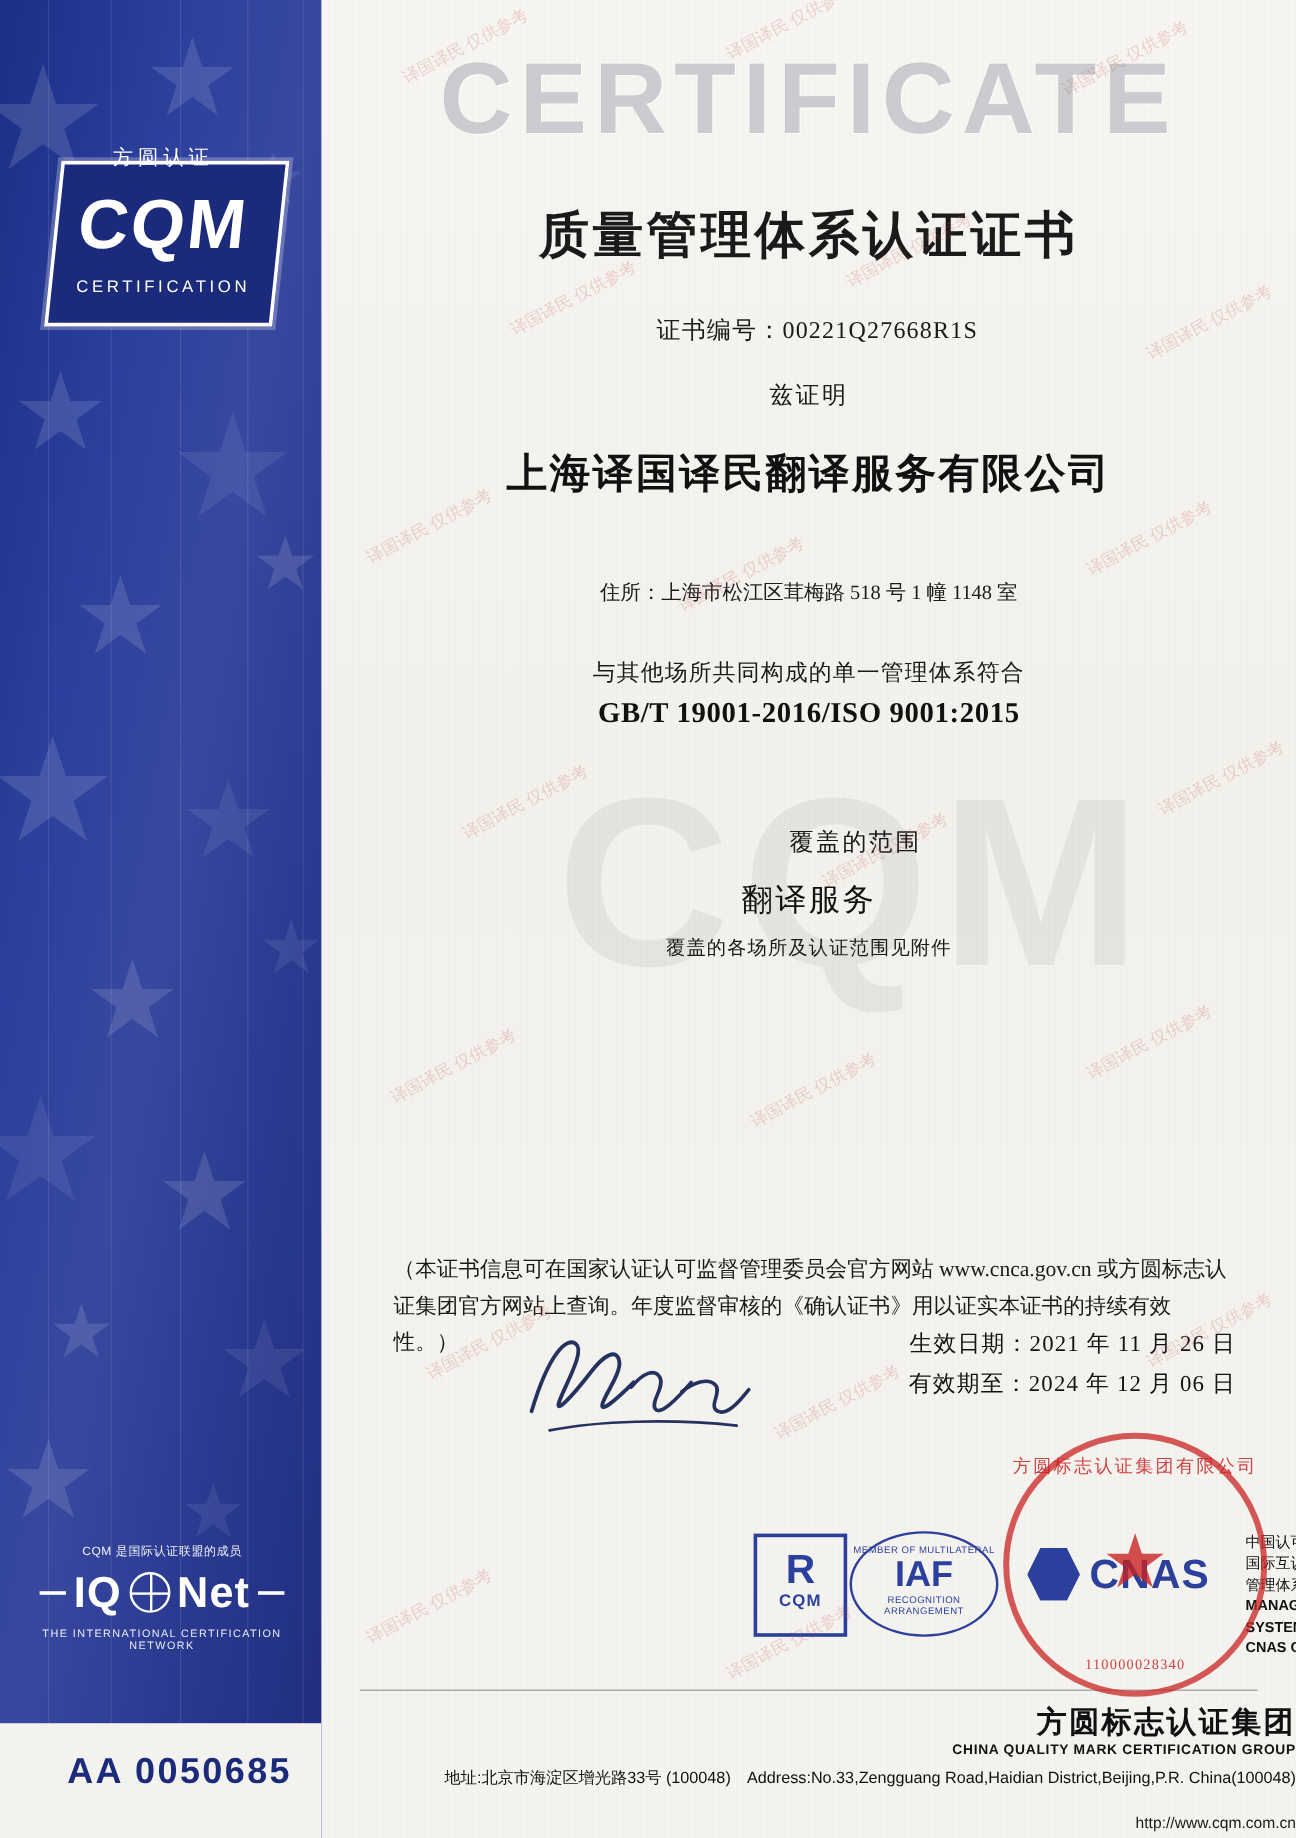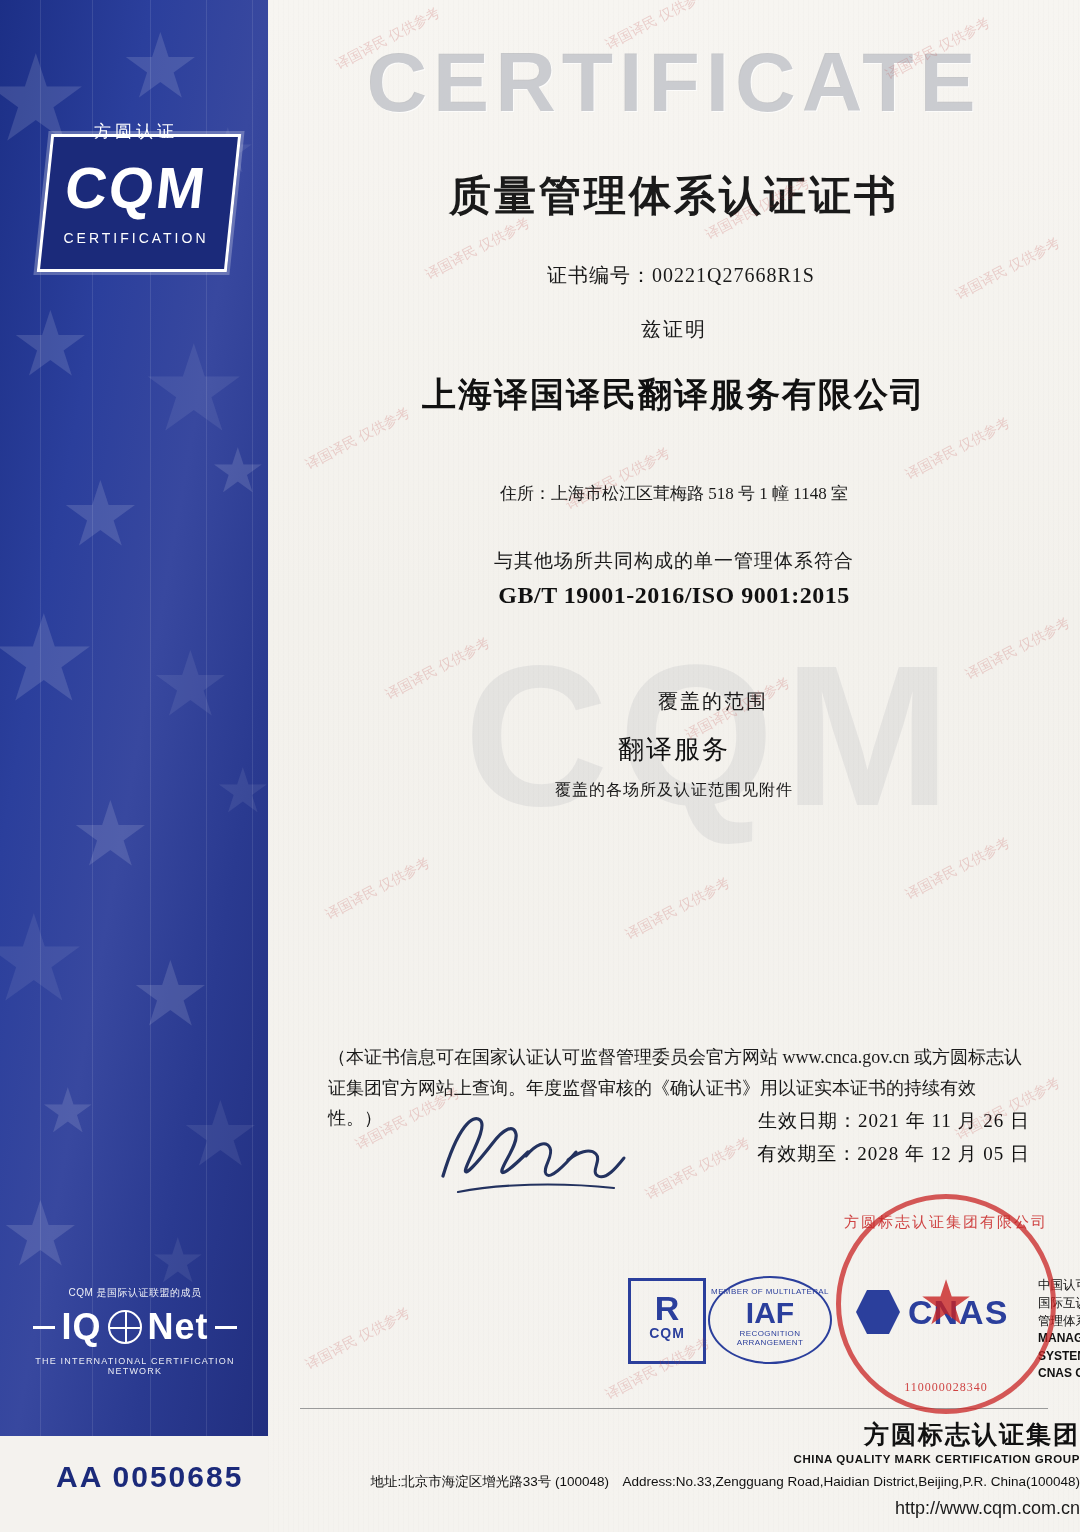--- a/index.html
+++ b/index.html
@@ -459,22 +459,22 @@
     letter-spacing: 0.6px;
     font-family: "Liberation Sans", sans-serif;
     margin-top: 2px;
   }
   .footer .addr {
     font-size: 13.5px;
     margin-top: 8px;
     font-family: "Liberation Sans", sans-serif;
   }
   .footer .url {
-    font-size: 18px;
-    margin-top: 7px;
+    font-size: 13px;
+    margin-top: 20px;
     font-family: "Liberation Sans", sans-serif;
     color: #1a1a1a;
   }
 </style>
 </head>
 <body>
 
 <div class="cert">
 
   <div class="left-band">
@@ -542,21 +542,21 @@
     <div class="conform-line">与其他场所共同构成的单一管理体系符合</div>
     <div class="standard">GB/T 19001-2016/ISO 9001:2015</div>
     <div class="scope-label">覆盖的范围</div>
     <div class="scope-value">翻译服务</div>
     <div class="scope-note">覆盖的各场所及认证范围见附件</div>
 
     <div class="fine-print">（本证书信息可在国家认证认可监督管理委员会官方网站 www.cnca.gov.cn 或方圆标志认证集团官方网站上查询。年度监督审核的《确认证书》用以证实本证书的持续有效性。）</div>
 
     <div class="dates">
       <div>生效日期：2021 年 11 月 26 日</div>
-      <div>有效期至：2028 年 12 月 05 日</div>
+      <div>有效期至：2024 年 12 月 06 日</div>
     </div>
 
     <svg class="signature" viewBox="0 0 230 110">
       <path d="M25,80 C40,30 55,18 62,24 C70,30 52,60 48,72 C44,84 60,66 74,48 C86,32 96,28 98,38 C100,48 86,66 84,74 C82,82 96,70 110,56" stroke="#23325f" stroke-width="3.2" fill="none" stroke-linecap="round"></path>
       <path d="M108,60 C118,48 128,44 132,52 C136,60 124,72 128,78 C132,84 146,70 158,56" stroke="#23325f" stroke-width="3" fill="none" stroke-linecap="round"></path>
       <path d="M150,64 C160,56 172,52 178,58 C184,64 172,76 180,80 C188,84 198,72 206,62" stroke="#23325f" stroke-width="3" fill="none" stroke-linecap="round"></path>
       <path d="M40,96 C80,88 140,86 196,92" stroke="#23325f" stroke-width="2.2" fill="none" stroke-linecap="round"></path>
     </svg>
 
     <div class="marks">

